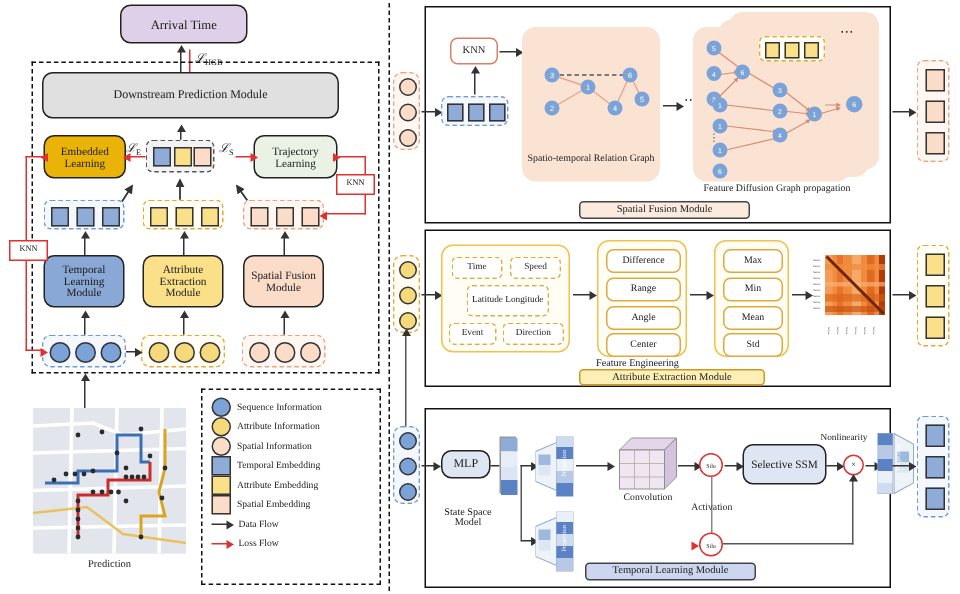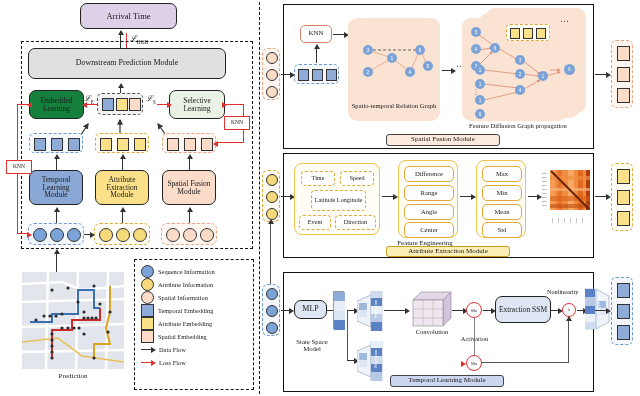--- a/index.html
+++ b/index.html
@@ -12,21 +12,21 @@
   .rr{border:1.2px solid #222;border-radius:7px;}
   .dash{border:1.6px dashed #111;}
   .panel{border:1.6px solid #111;background:#fff;}
 
   .blue-fill{background:#ccd6ef;}
   .blue-dark{background:#8aa8d6;}
   .yellow-fill{background:#fbe08a;}
   .yellow-lt{background:#fdefb6;}
   .peach-fill{background:#fbdcc9;}
   .peach-lt{background:#fceade;}
-  .green-fill{background:#15803d;}
+  .green-fill{background:#eab308;}
   .purple-fill{background:#ddd0e8;}
   .grey-fill{background:#e0e0e0;}
 
   
   .circ{border-radius:50%;border:1px solid #333;}
 
   
   .ar{background:#333;position:absolute;}
   .ar.v{width:1.3px;}
   .ar.h{height:1.3px;}
@@ -57,40 +57,40 @@
 
   .vlabel{writing-mode:vertical-rl;transform:rotate(180deg);font-size:4.3px;}
   .silu{border:1.1px solid #e03030;border-radius:50%;background:#fff;font-size:4px;
         display:flex;align-items:center;justify-content:center;color:#222;}
 </style>
 </head>
 <body>
 
 <div class="abs" style="left:259px;top:2px;width:0;height:392px;border-left:1.6px dashed #111;"></div>
 
-<div class="abs rr ctr purple-fill" style="left:80px;top:3px;width:97px;height:26px;font-size:8.5px;">Arrival Time</div>
+<div class="abs rr ctr purple-fill" style="left:80px;top:3px;width:85px;height:26px;font-size:8.5px;">Arrival Time</div>
 
 <div class="abs ar v" style="left:120px;top:33px;height:17px;"></div>
 <div class="abs tip tip-up" style="left:117.5px;top:30px;"></div>
 <div class="abs ar v ar-red" style="left:126px;top:33px;height:18px;"></div>
 <div class="abs tip tip-down-r" style="left:123.5px;top:50px;"></div>
 <div class="abs loss" style="left:130px;top:32px;">
   <span>ℒ</span><sub>HGB</sub>
 </div>
 
 <div class="abs dash" style="left:21px;top:41px;width:232px;height:208px;"></div>
 
 <div class="abs rr ctr grey-fill" style="left:28px;top:48px;width:198px;height:31px;font-size:8px;">Downstream Prediction Module</div>
 
 <div class="abs ar v" style="left:120px;top:86px;height:18px;"></div>
 <div class="abs tip tip-up" style="left:117.5px;top:83px;"></div>
 
 <div class="abs rr ctr green-fill" style="left:29px;top:90px;width:55px;height:29px;font-size:7.5px;padding:0 2px;">Embedded Learning</div>
 
-<div class="abs rr ctr" style="left:169px;top:90px;width:56px;height:29px;font-size:7.5px;background:#eaf2e6;padding:0 2px;">Selective Learning</div>
+<div class="abs rr ctr" style="left:169px;top:90px;width:56px;height:29px;font-size:7.5px;background:#eaf2e6;padding:0 2px;">Trajectory Learning</div>
 
 <div class="abs ctr" style="left:97px;top:93px;width:46px;height:22px;border:1.1px dashed #555;border-radius:5px;background:#f2f2f2;gap:3px;">
   <span class="abs" style="left:4px;top:4px;width:12px;height:13px;background:#8fabd8;border:1px solid #333;"></span>
   <span class="abs" style="left:17.5px;top:4px;width:12px;height:13px;background:#fbe08a;border:1px solid #333;"></span>
   <span class="abs" style="left:31px;top:4px;width:12px;height:13px;background:#fbdcc9;border:1px solid #333;"></span>
 </div>
 
 <div class="abs loss" style="left:84px;top:92px;">
   <span>ℒ</span><sub>E</sub>
 </div>
@@ -575,21 +575,21 @@
 
 <div class="abs silu" style="left:466px;top:302px;width:16px;height:16px;">Silu</div>
 <div class="abs ar h" style="left:483px;top:310px;width:9px;"></div>
 <div class="abs tip tip-right" style="left:491px;top:307.5px;"></div>
 
 <div class="abs" style="left:474px;top:318px;width:0;height:42px;border-left:1px solid #888;"></div>
 <div class="abs ctr" style="left:452px;top:334px;width:45px;height:10px;font-size:6.5px;">Activation</div>
 <div class="abs silu" style="left:466px;top:355px;width:16px;height:16px;">Silu</div>
 <div class="abs tip tip-right-r" style="left:461px;top:360.5px;"></div>
 
-<div class="abs rr ctr" style="left:495px;top:296px;width:56px;height:27px;background:#dfe6f3;font-size:7.5px;">Extraction SSM</div>
+<div class="abs rr ctr" style="left:495px;top:296px;width:56px;height:27px;background:#dfe6f3;font-size:7.5px;">Selective SSM</div>
 <div class="abs ar h" style="left:551px;top:310px;width:8px;"></div>
 <div class="abs tip tip-right" style="left:558px;top:307.5px;"></div>
 
 <div class="abs silu" style="left:562px;top:303px;width:14px;height:14px;font-size:5.5px;">×</div>
 <div class="abs" style="left:547px;top:288px;font-size:6.2px;">Nonlinearity</div>
 
 <div class="abs" style="left:482px;top:318px;width:87px;height:45px;border-right:1px solid #555;border-bottom:1px solid #555;"></div>
 <div class="abs tip tip-up" style="left:566px;top:316px;"></div>
 
 <div class="abs ar h" style="left:577px;top:310px;width:7px;"></div>

